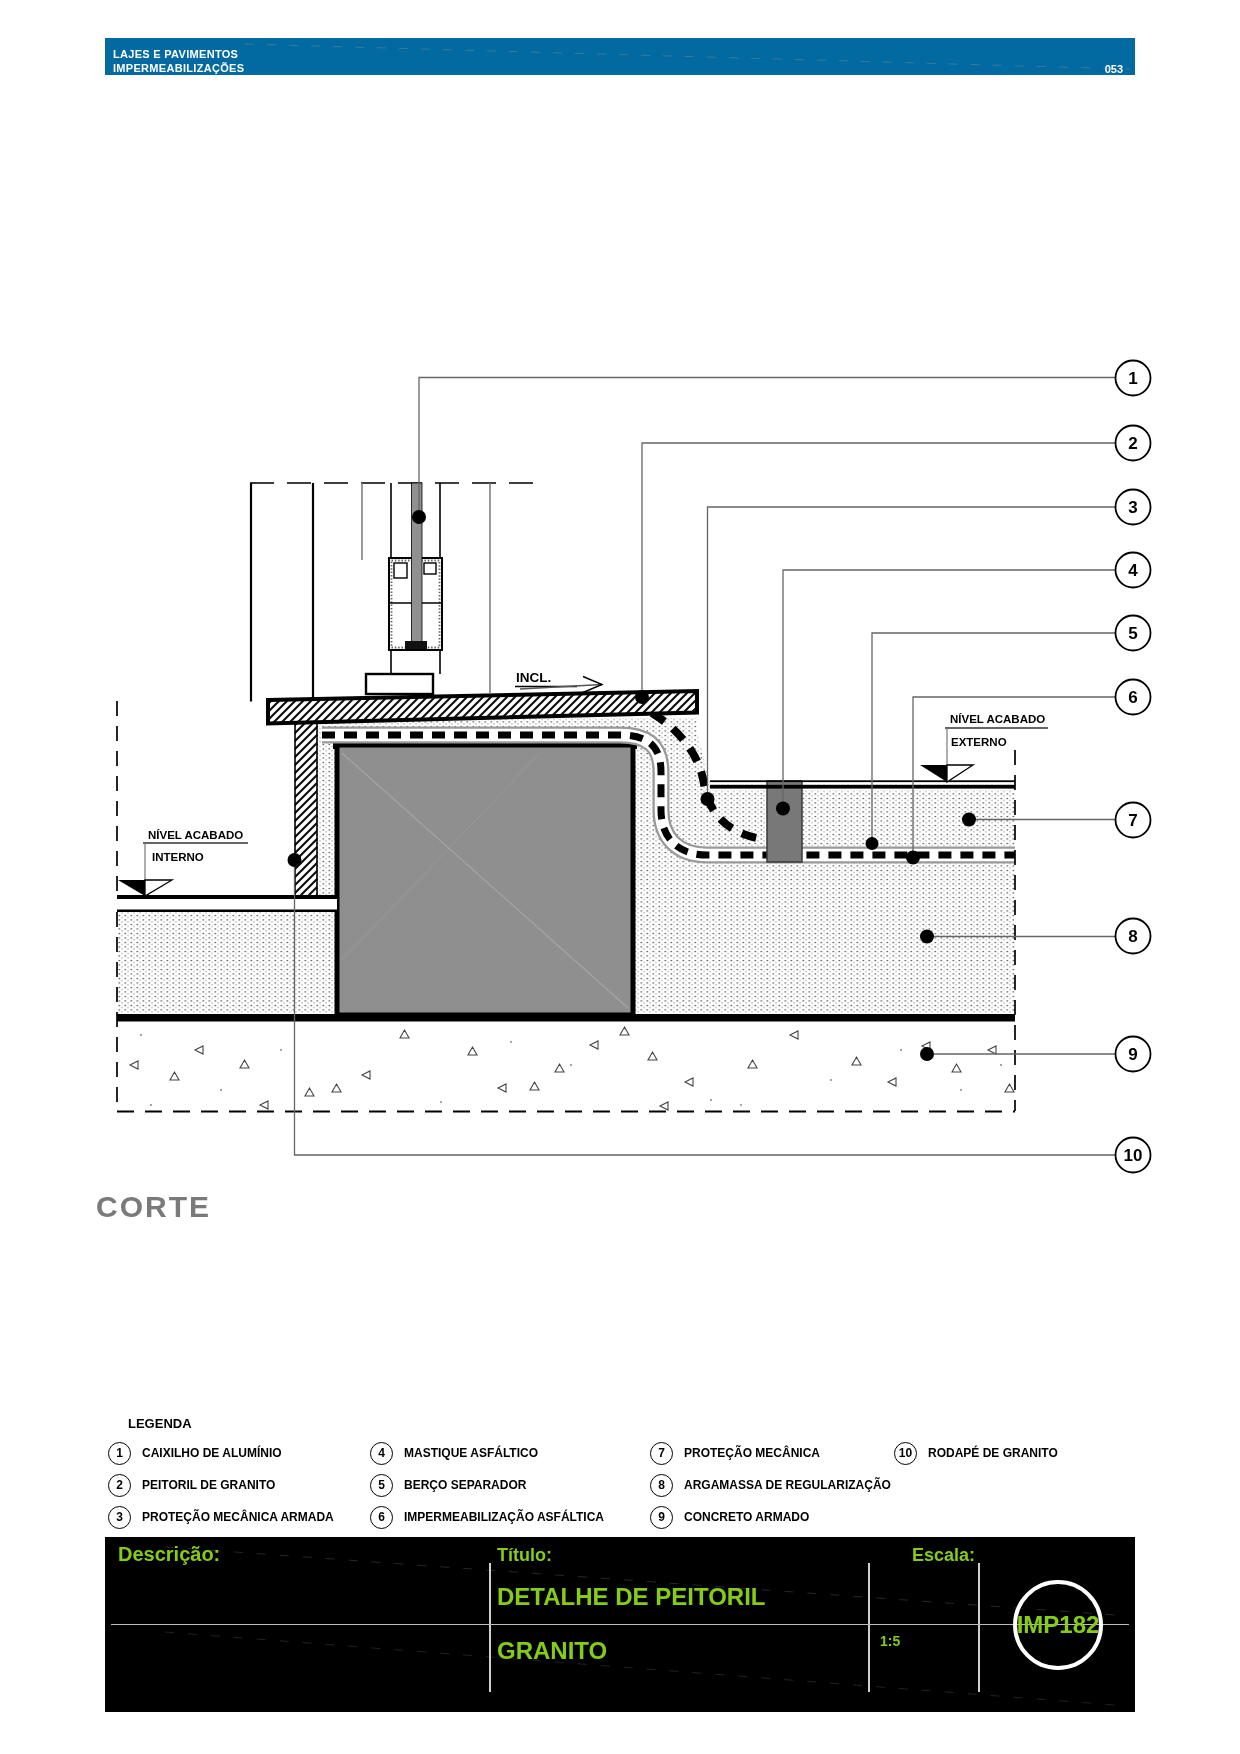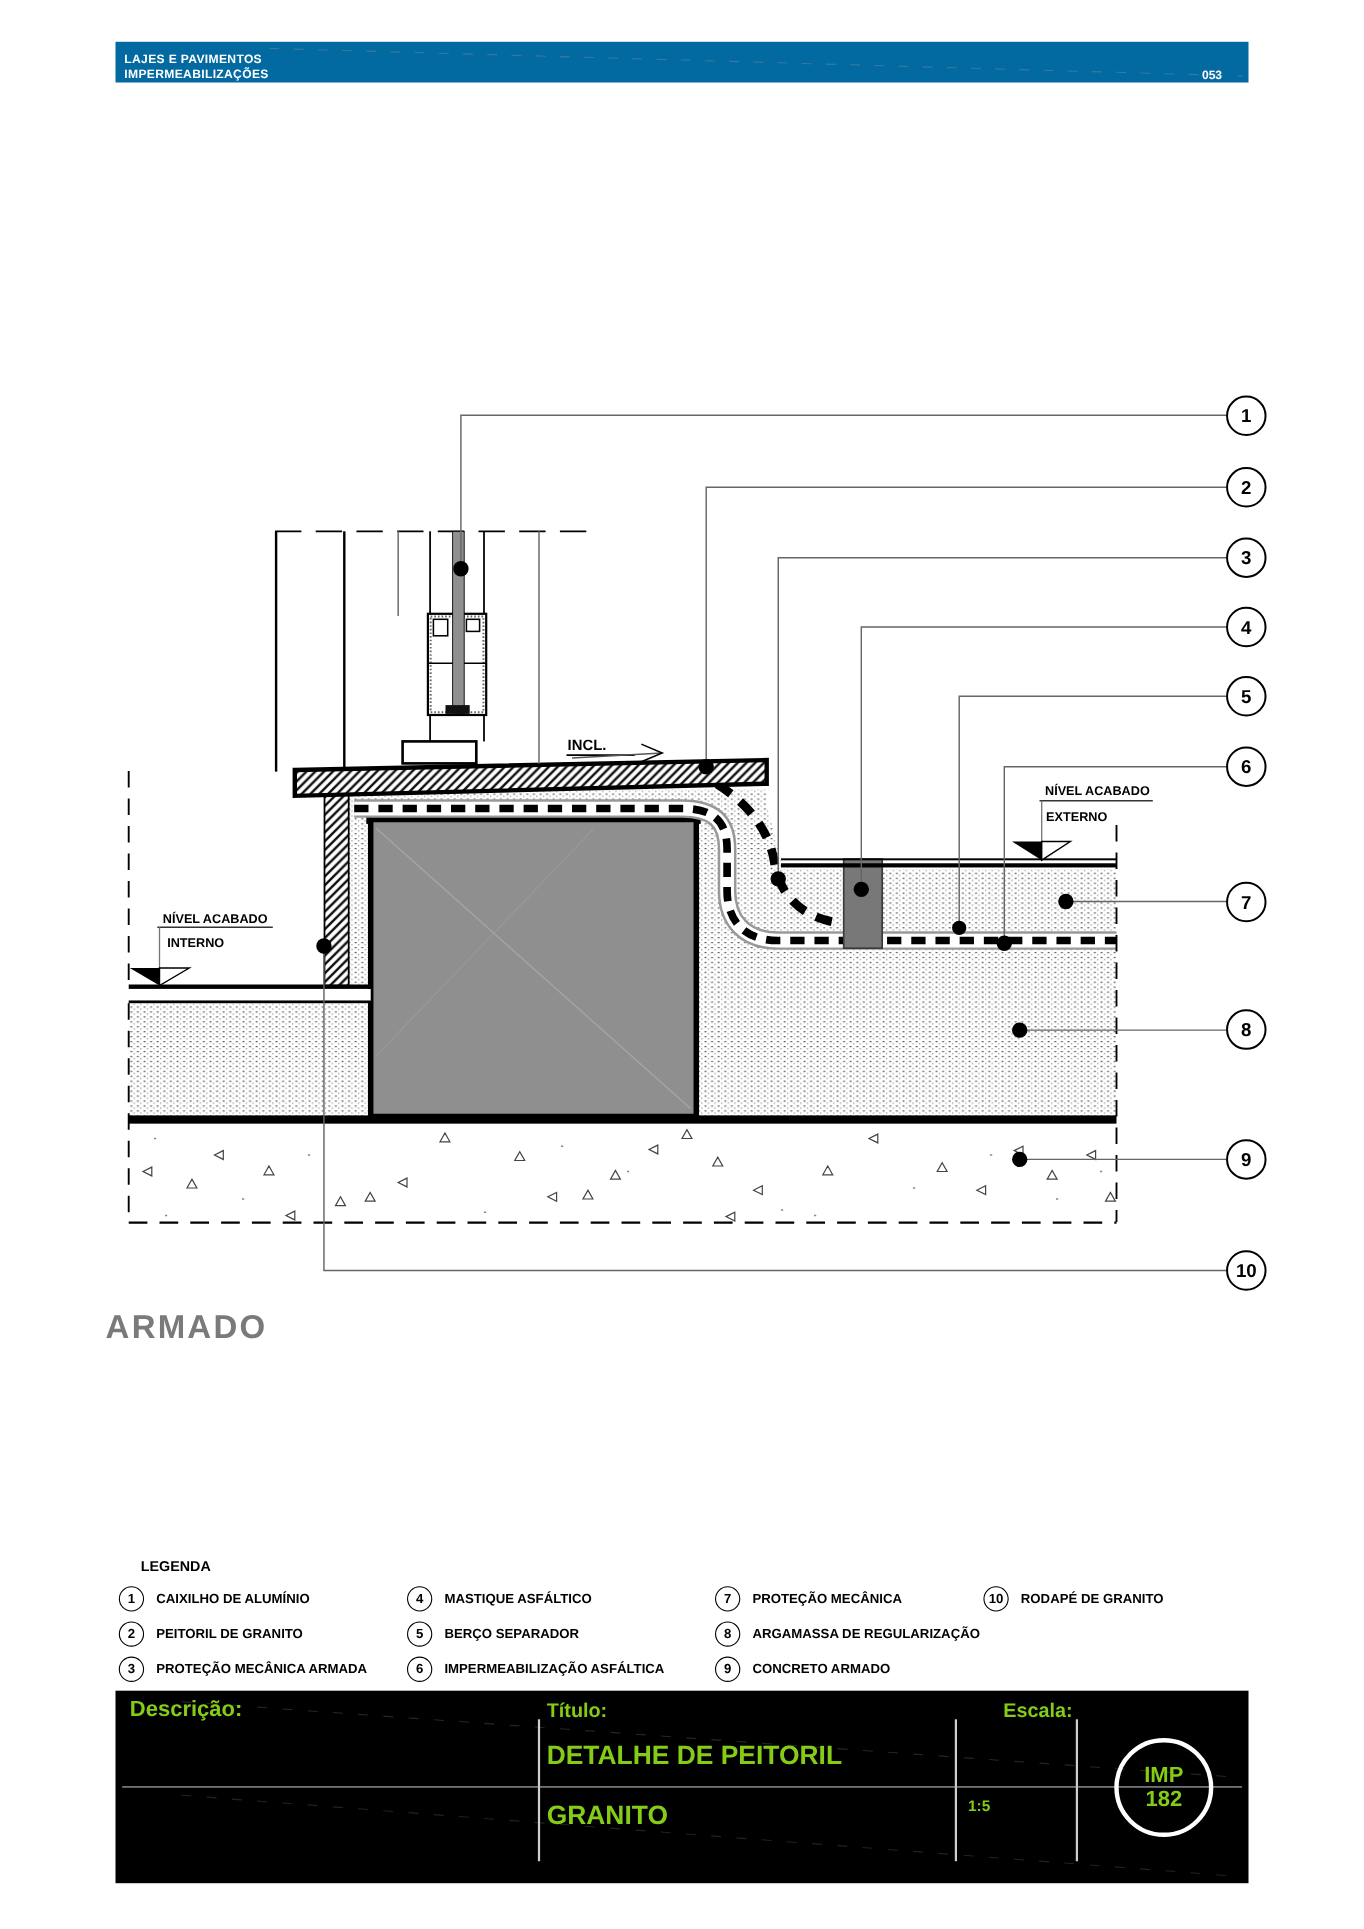--- a/index.html
+++ b/index.html
@@ -2,21 +2,21 @@
 <html><head>
 <meta charset="utf-8">
 <style>
   html,body{margin:0;padding:0;background:#fff;}
   .page{position:relative;width:1240px;height:1754px;background:#fff;overflow:hidden;
         font-family:"Liberation Sans",sans-serif;color:#000;}
   
   .topbar{position:absolute;left:105px;top:38px;width:1030px;height:37px;background:#0369a1;
           color:#fff;display:flex;justify-content:space-between;align-items:flex-end;}
   .topbar-left{padding-left:8px;font-size:11px;font-weight:bold;line-height:14px;letter-spacing:.3px;}
-  .topbar-right{padding-right:24px;font-size:11px;font-weight:bold;}
+  .topbar-right{padding-right:12px;font-size:11px;font-weight:bold;}
   .topbar svg{position:absolute;left:0;top:0;}
   
   .drawing{position:absolute;left:100px;top:320px;}
   
   .corte{position:absolute;left:96px;top:1190px;font-size:30px;font-weight:bold;
          color:#7a7a7a;letter-spacing:2px;}
   
   .legend-title{position:absolute;left:128px;top:1416px;font-size:13px;font-weight:bold;}
   .lcol{position:absolute;display:flex;flex-direction:column;gap:8px;top:1441px;}
   .lcol.c1{left:108px}.lcol.c2{left:370px}.lcol.c3{left:650px}.lcol.c4{left:894px}
@@ -30,22 +30,22 @@
   .tblock .hdiv{position:absolute;left:6px;top:87px;width:1018px;height:1px;background:#bdbdbd;}
   .tb-label{position:absolute;font-weight:bold;}
   .desc-label{left:13px;top:6px;font-size:20px;}
   .desc-text{position:absolute;left:13px;top:40px;width:350px;font-size:17px;font-weight:bold;line-height:21px;}
   .tit-label{left:392px;top:8px;font-size:18px;}
   .tit-1{position:absolute;left:392px;top:46px;font-size:24px;font-weight:bold;}
   .tit-2{position:absolute;left:392px;top:100px;font-size:24px;font-weight:bold;}
   .esc-label{left:807px;top:8px;font-size:18px;}
   .esc-value{position:absolute;left:775px;top:96px;font-size:14px;font-weight:bold;}
   .stamp{position:absolute;left:908px;top:43px;width:90px;height:90px;border:4px solid #fff;
-         border-radius:50%;box-sizing:border-box;display:flex;flex-direction:column;
-         align-items:center;justify-content:center;font-size:20px;font-weight:bold;line-height:22px;}
+         border-radius:50%;box-sizing:border-box;display:flex;flex-direction:row;
+         align-items:center;justify-content:center;font-size:24px;font-weight:bold;line-height:22px;}
   .tblock svg, .scanlines{position:absolute;left:0;top:0;pointer-events:none;}
 </style>
 </head>
 <body>
 
 <div class="page">
 
   <header class="topbar">
     <svg width="1030" height="37">
       <line x1="140" y1="6" x2="1025" y2="31" stroke="#999" stroke-width="1" stroke-dasharray="9 13" opacity="0.35"></line>
@@ -242,21 +242,21 @@
           <circle cx="1033" cy="734" r="17.5" fill="#fff" stroke="#000" stroke-width="1.8"></circle>
           <text x="1033" y="740">9</text>
         </g>
       <g>
           <circle cx="1033" cy="835" r="17.5" fill="#fff" stroke="#000" stroke-width="1.8"></circle>
           <text x="1033" y="841">10</text>
         </g>
     </g>
   </svg>
 
-  <div class="corte">ARMADO</div>
+  <div class="corte">CORTE</div>
 
   <section>
     <div class="legend-title">LEGENDA</div>
     <div class="lcol c1">
       <div class="li">
           <span class="lc">1</span>
           <span class="ll">CAIXILHO DE ALUMÍNIO</span>
         </div>
       <div class="li">
           <span class="lc">2</span>

